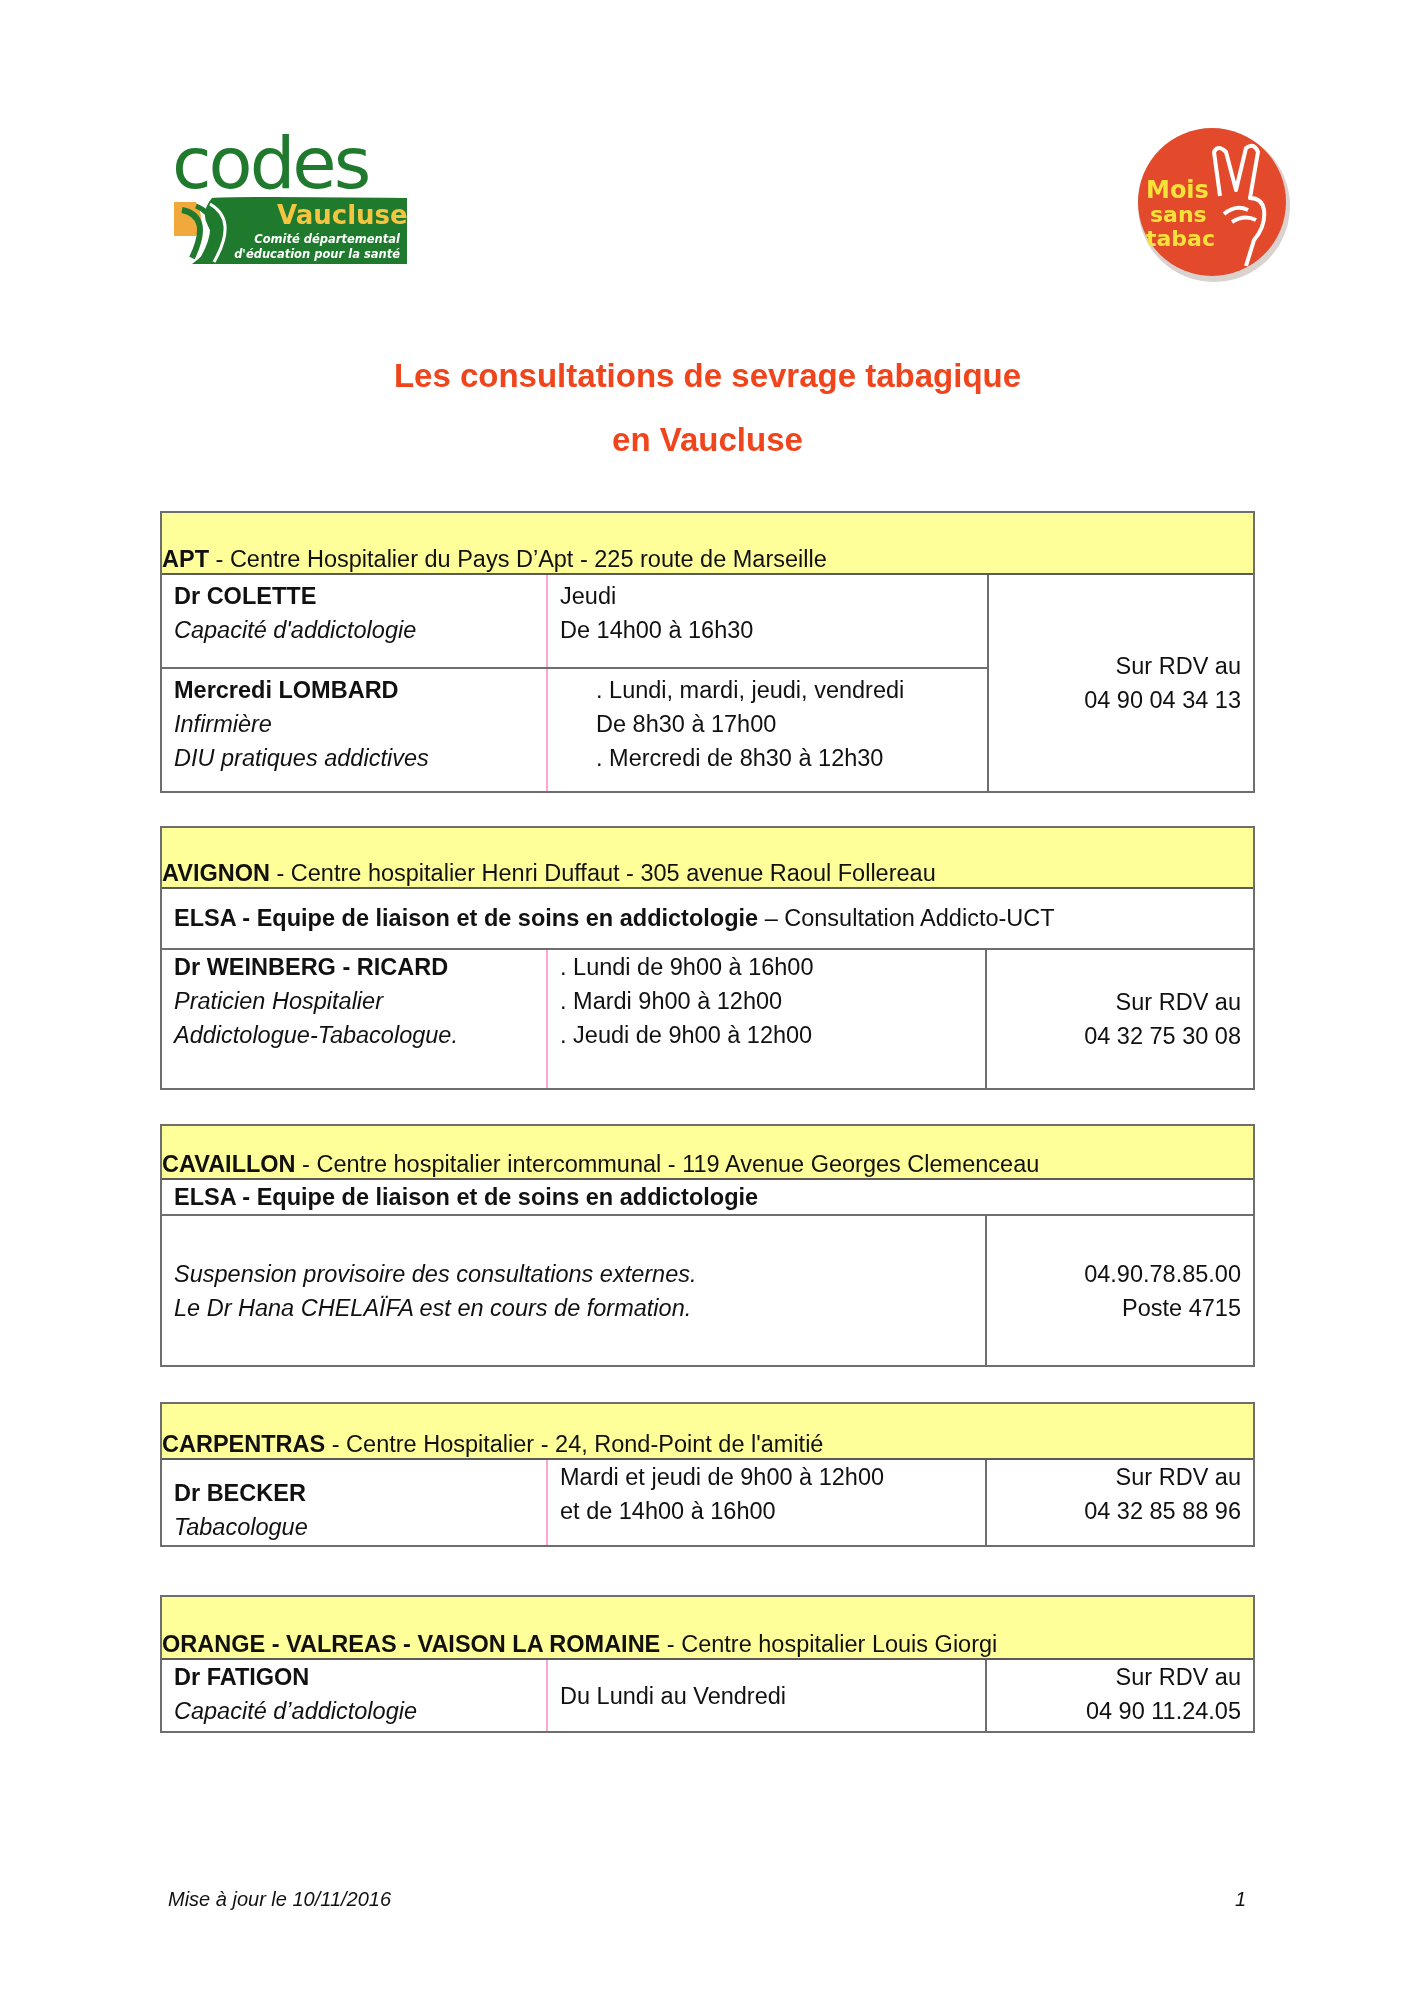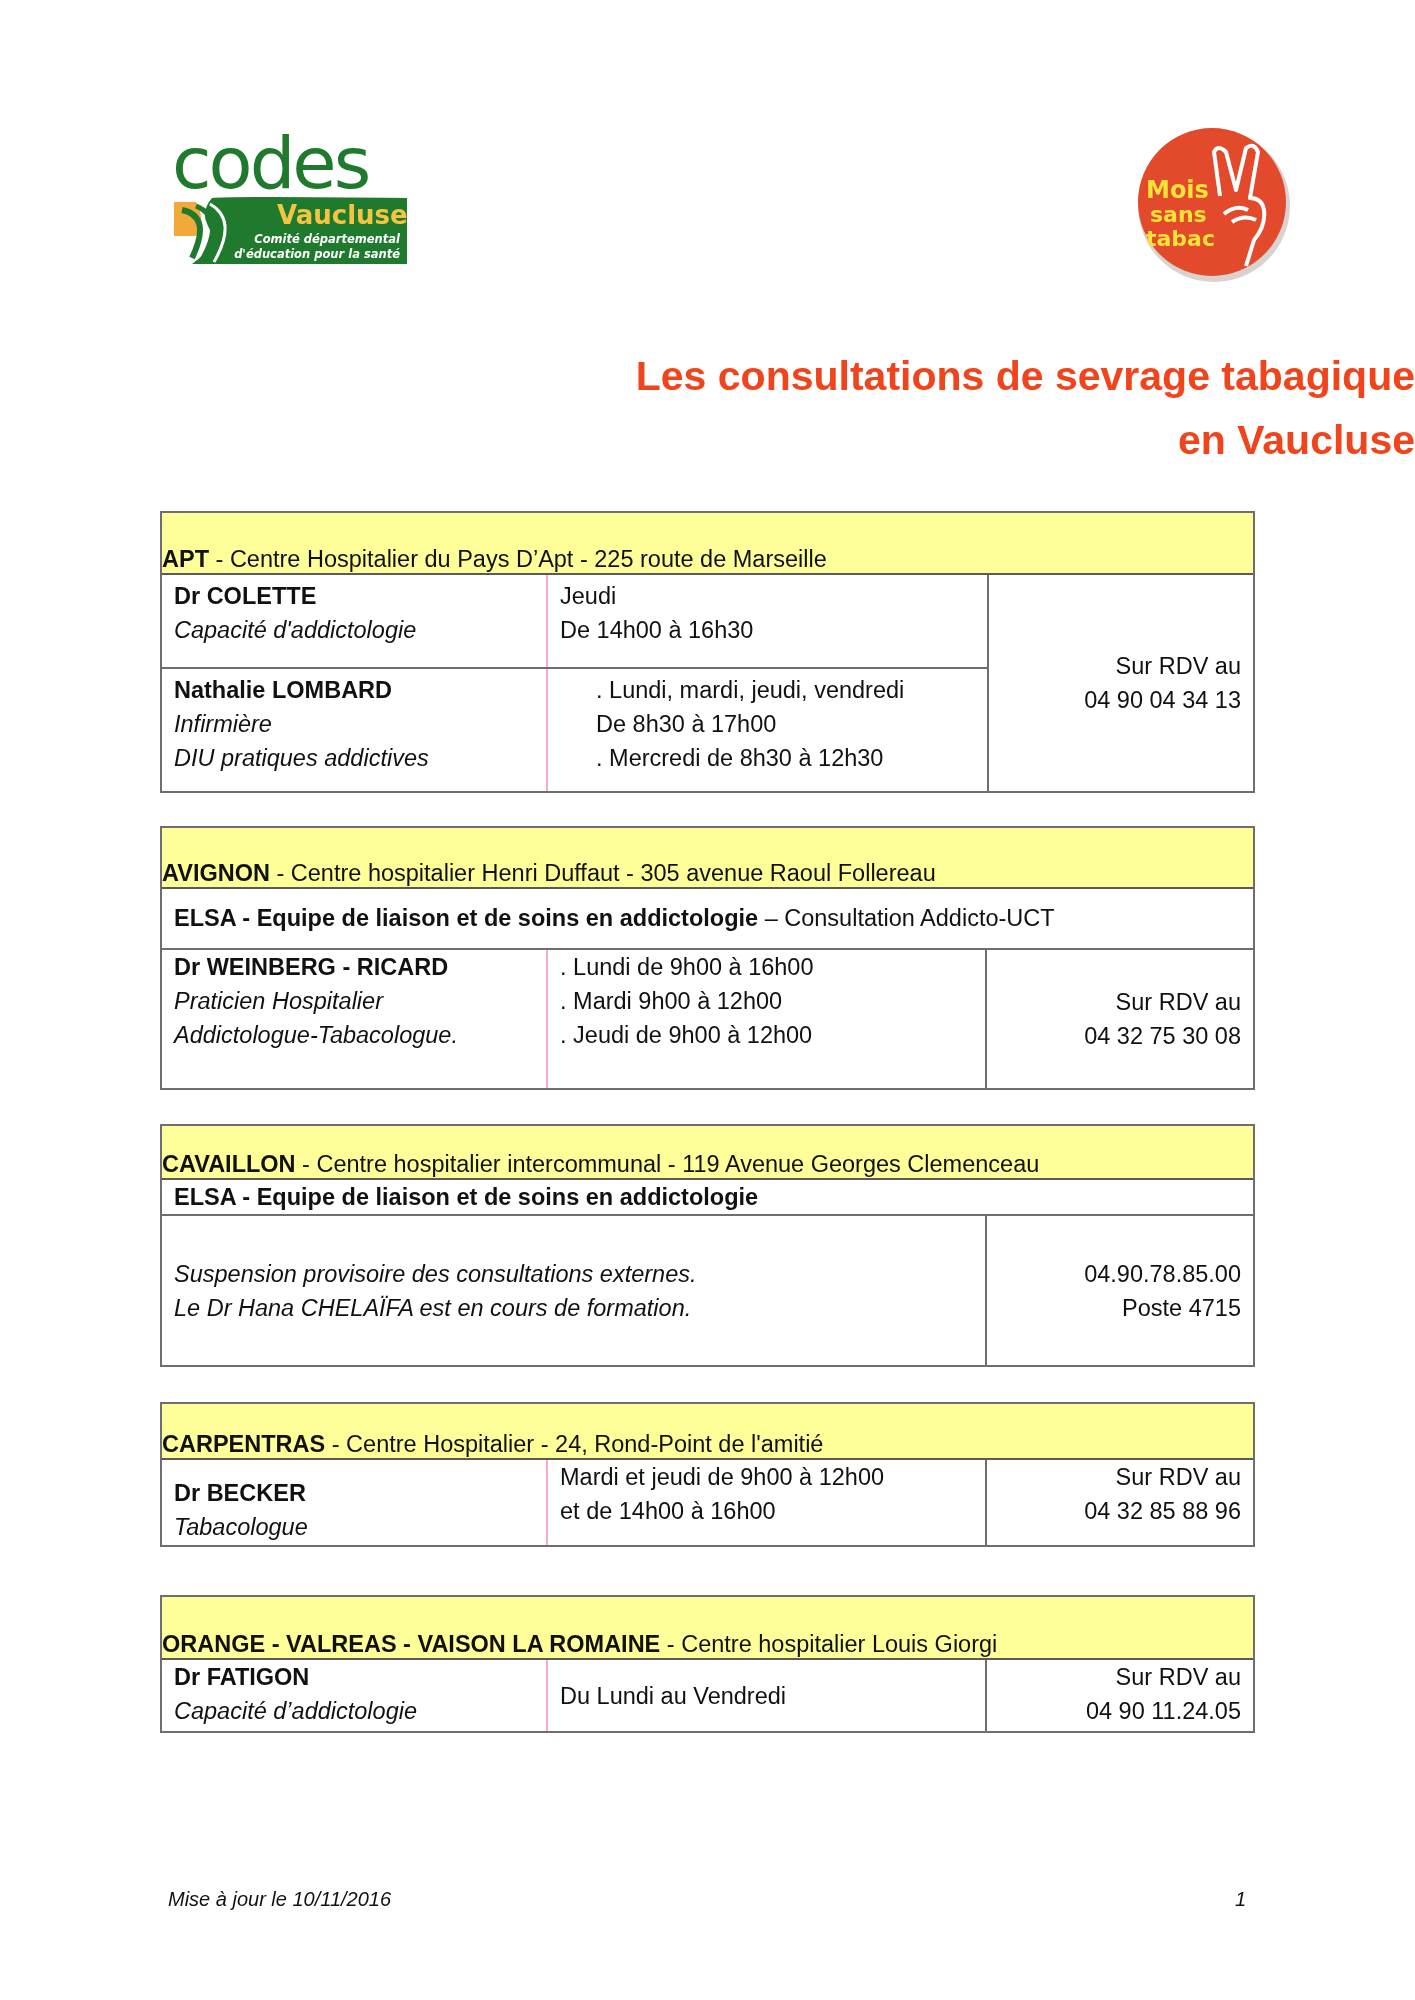--- a/index.html
+++ b/index.html
@@ -4,22 +4,22 @@
 <style>
   html, body { margin: 0; padding: 0; background: #ffffff; }
   body { width: 1415px; height: 2000px; position: relative; overflow: hidden;
          font-family: "Liberation Sans", "DejaVu Sans", sans-serif; color: #111; }
   .abs { position: absolute; }
 
   
   #logo-codes { left: 172px; top: 126px; width: 235px; height: 140px; }
   #logo-badge { left: 1128px; top: 118px; width: 170px; height: 170px; }
 
-  .title { left: 0; width: 1415px; text-align: right; color: #f0441c;
-           font-weight: bold; font-size: 41px; line-height: 64px; }
+  .title { left: 0; width: 1415px; text-align: center; color: #f0441c;
+           font-weight: bold; font-size: 33px; line-height: 64px; }
   #title-1 { top: 344px; }
   #title-2 { top: 408px; }
 
   .block { position: absolute; left: 160px; width: 1095px; box-sizing: border-box;
            border: 2px solid #6e6e6e; font-size: 23.5px; }
   .hdr { background: #ffff99; border-bottom: 2px solid #5a5a5a; box-sizing: border-box;
          display: flex; align-items: flex-end; white-space: nowrap; }
   .hdr b { font-weight: bold; }
   .row { display: flex; box-sizing: border-box; }
   .cell { box-sizing: border-box; padding: 4px 12px; line-height: 34px; }
@@ -84,21 +84,21 @@
           <span class="line bold">Dr COLETTE</span>
           <span class="line it">Capacité d'addictologie</span>
         </div>
         <div class="cell" style="width:439px;">
           <span class="line">Jeudi</span>
           <span class="line">De 14h00 à 16h30</span>
         </div>
       </div>
       <div class="row" style="flex:1;">
         <div class="cell c1">
-          <span class="line bold">Nathalie LOMBARD</span>
+          <span class="line bold">Mercredi LOMBARD</span>
           <span class="line it">Infirmière</span>
           <span class="line it">DIU pratiques addictives</span>
         </div>
         <div class="cell" style="width:439px;padding-left:48px;">
           <span class="line">. Lundi, mardi, jeudi, vendredi</span>
           <span class="line">De 8h30 à 17h00</span>
           <span class="line">. Mercredi de 8h30 à 12h30</span>
         </div>
       </div>
     </div>

